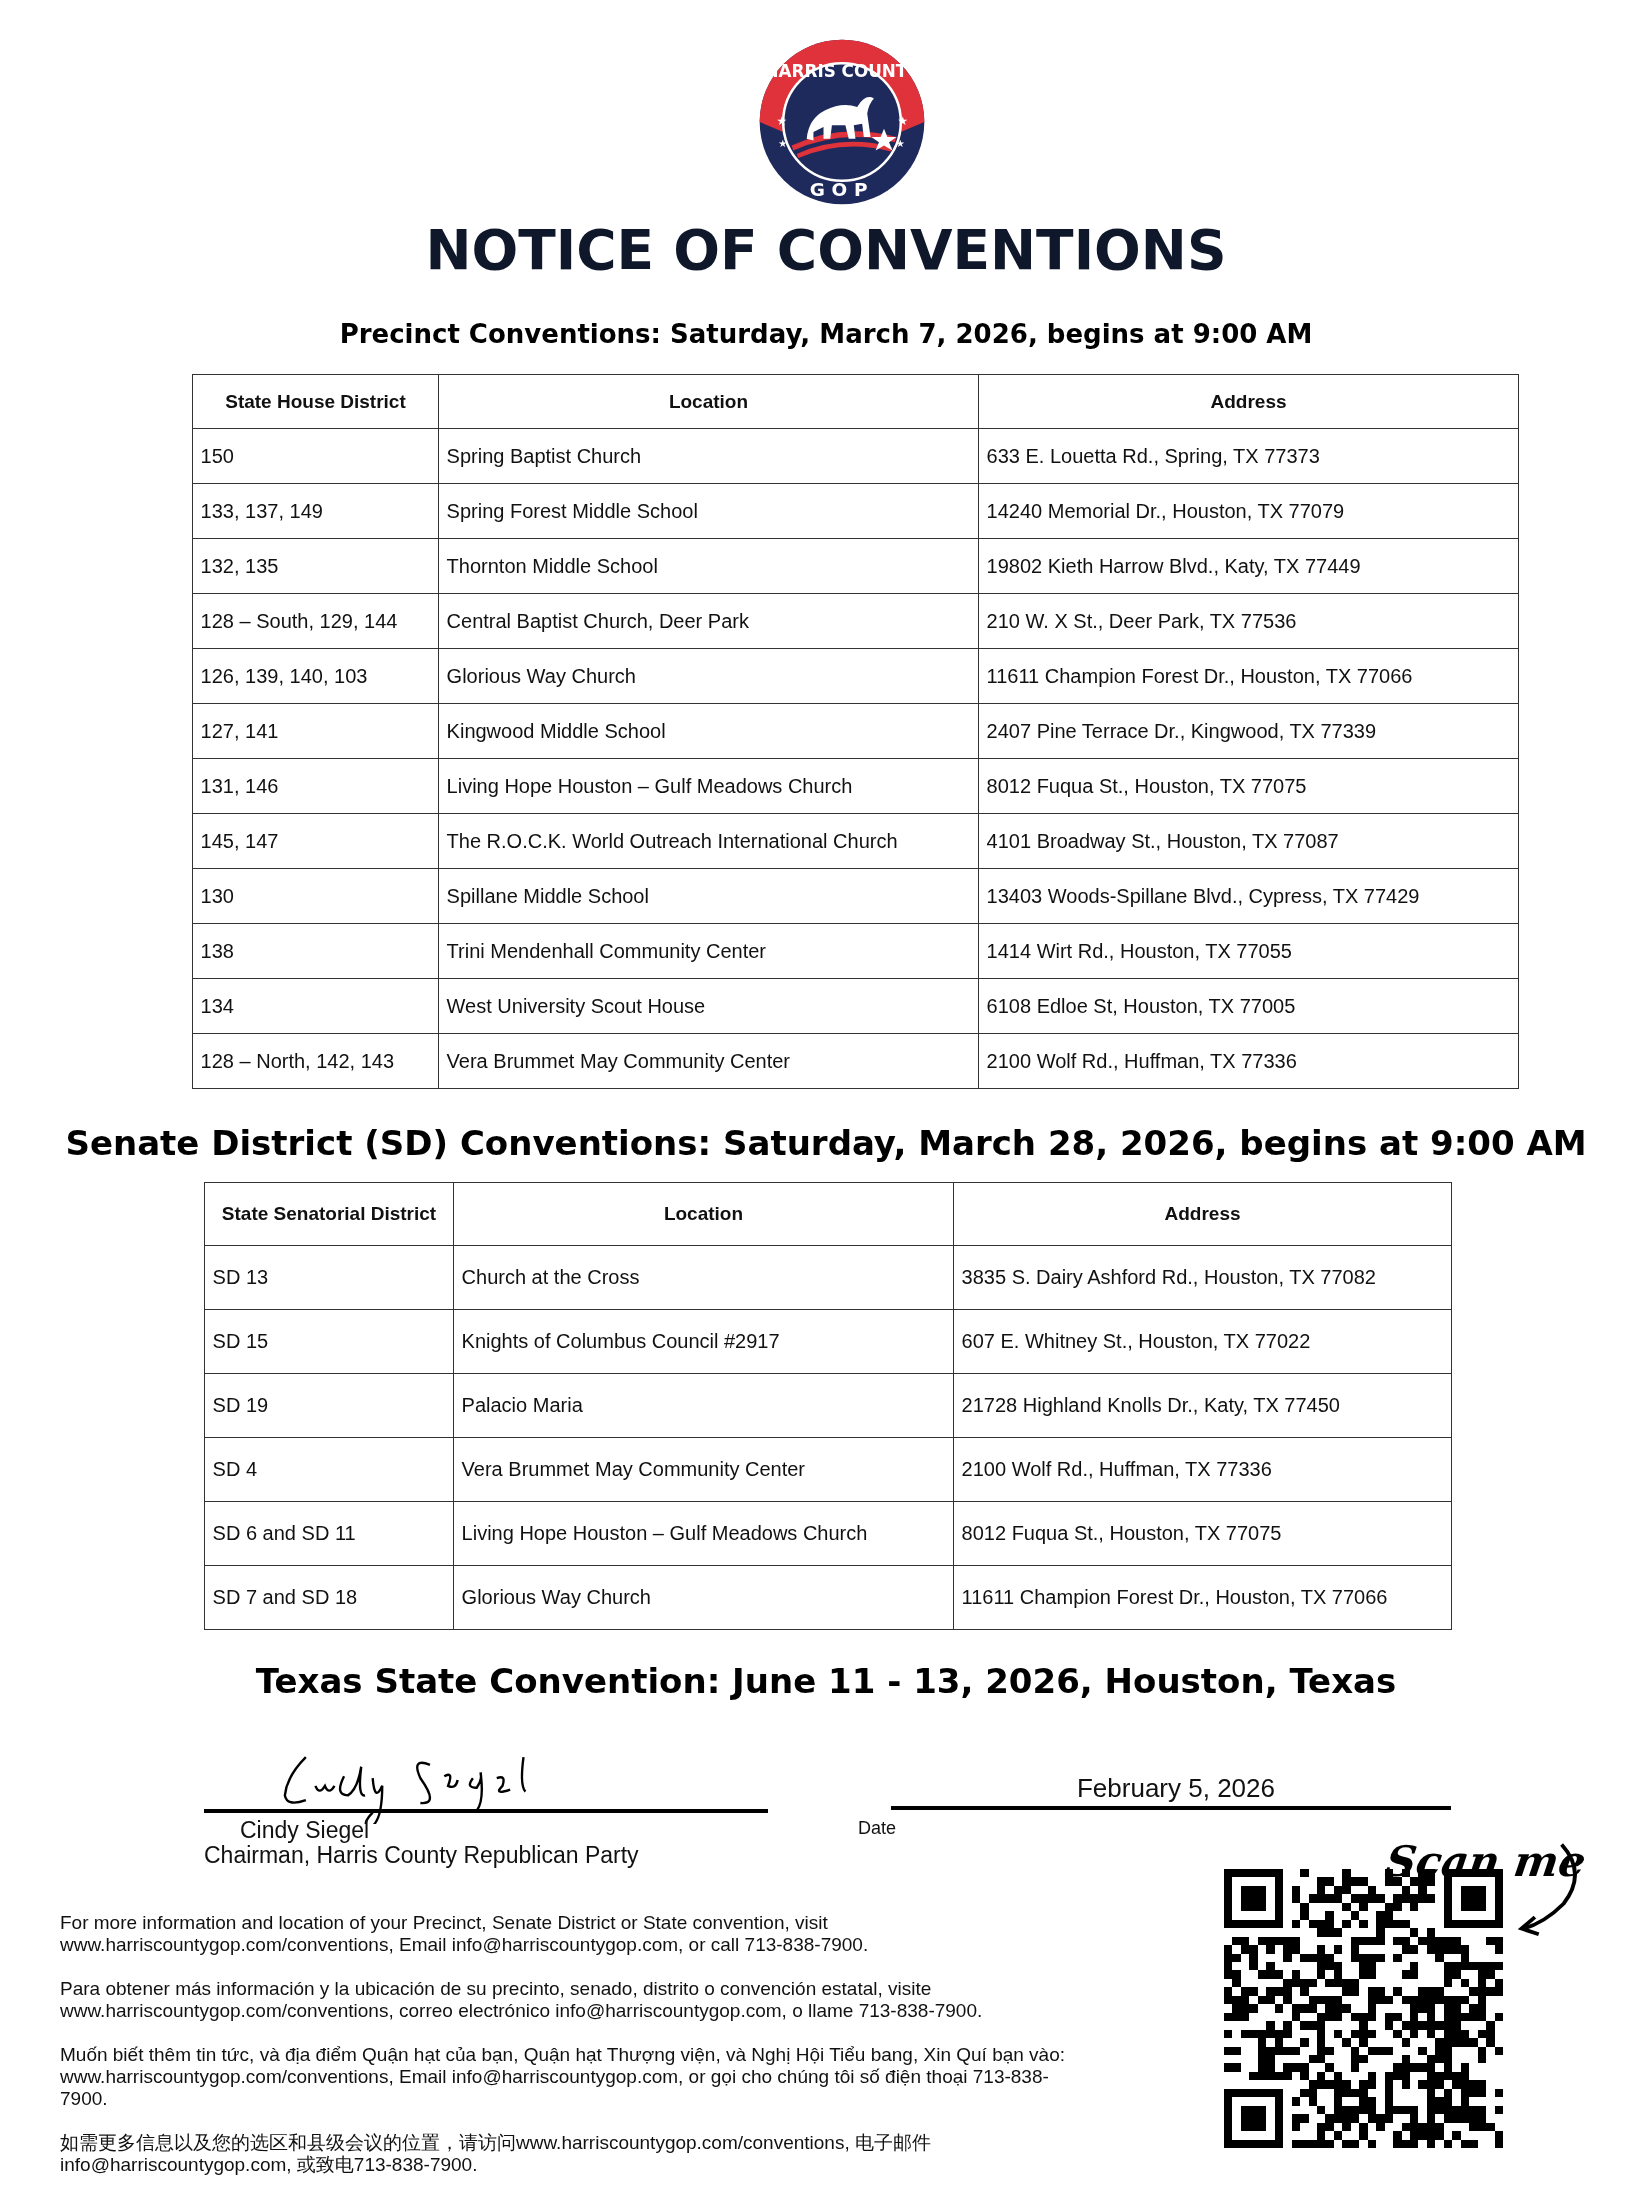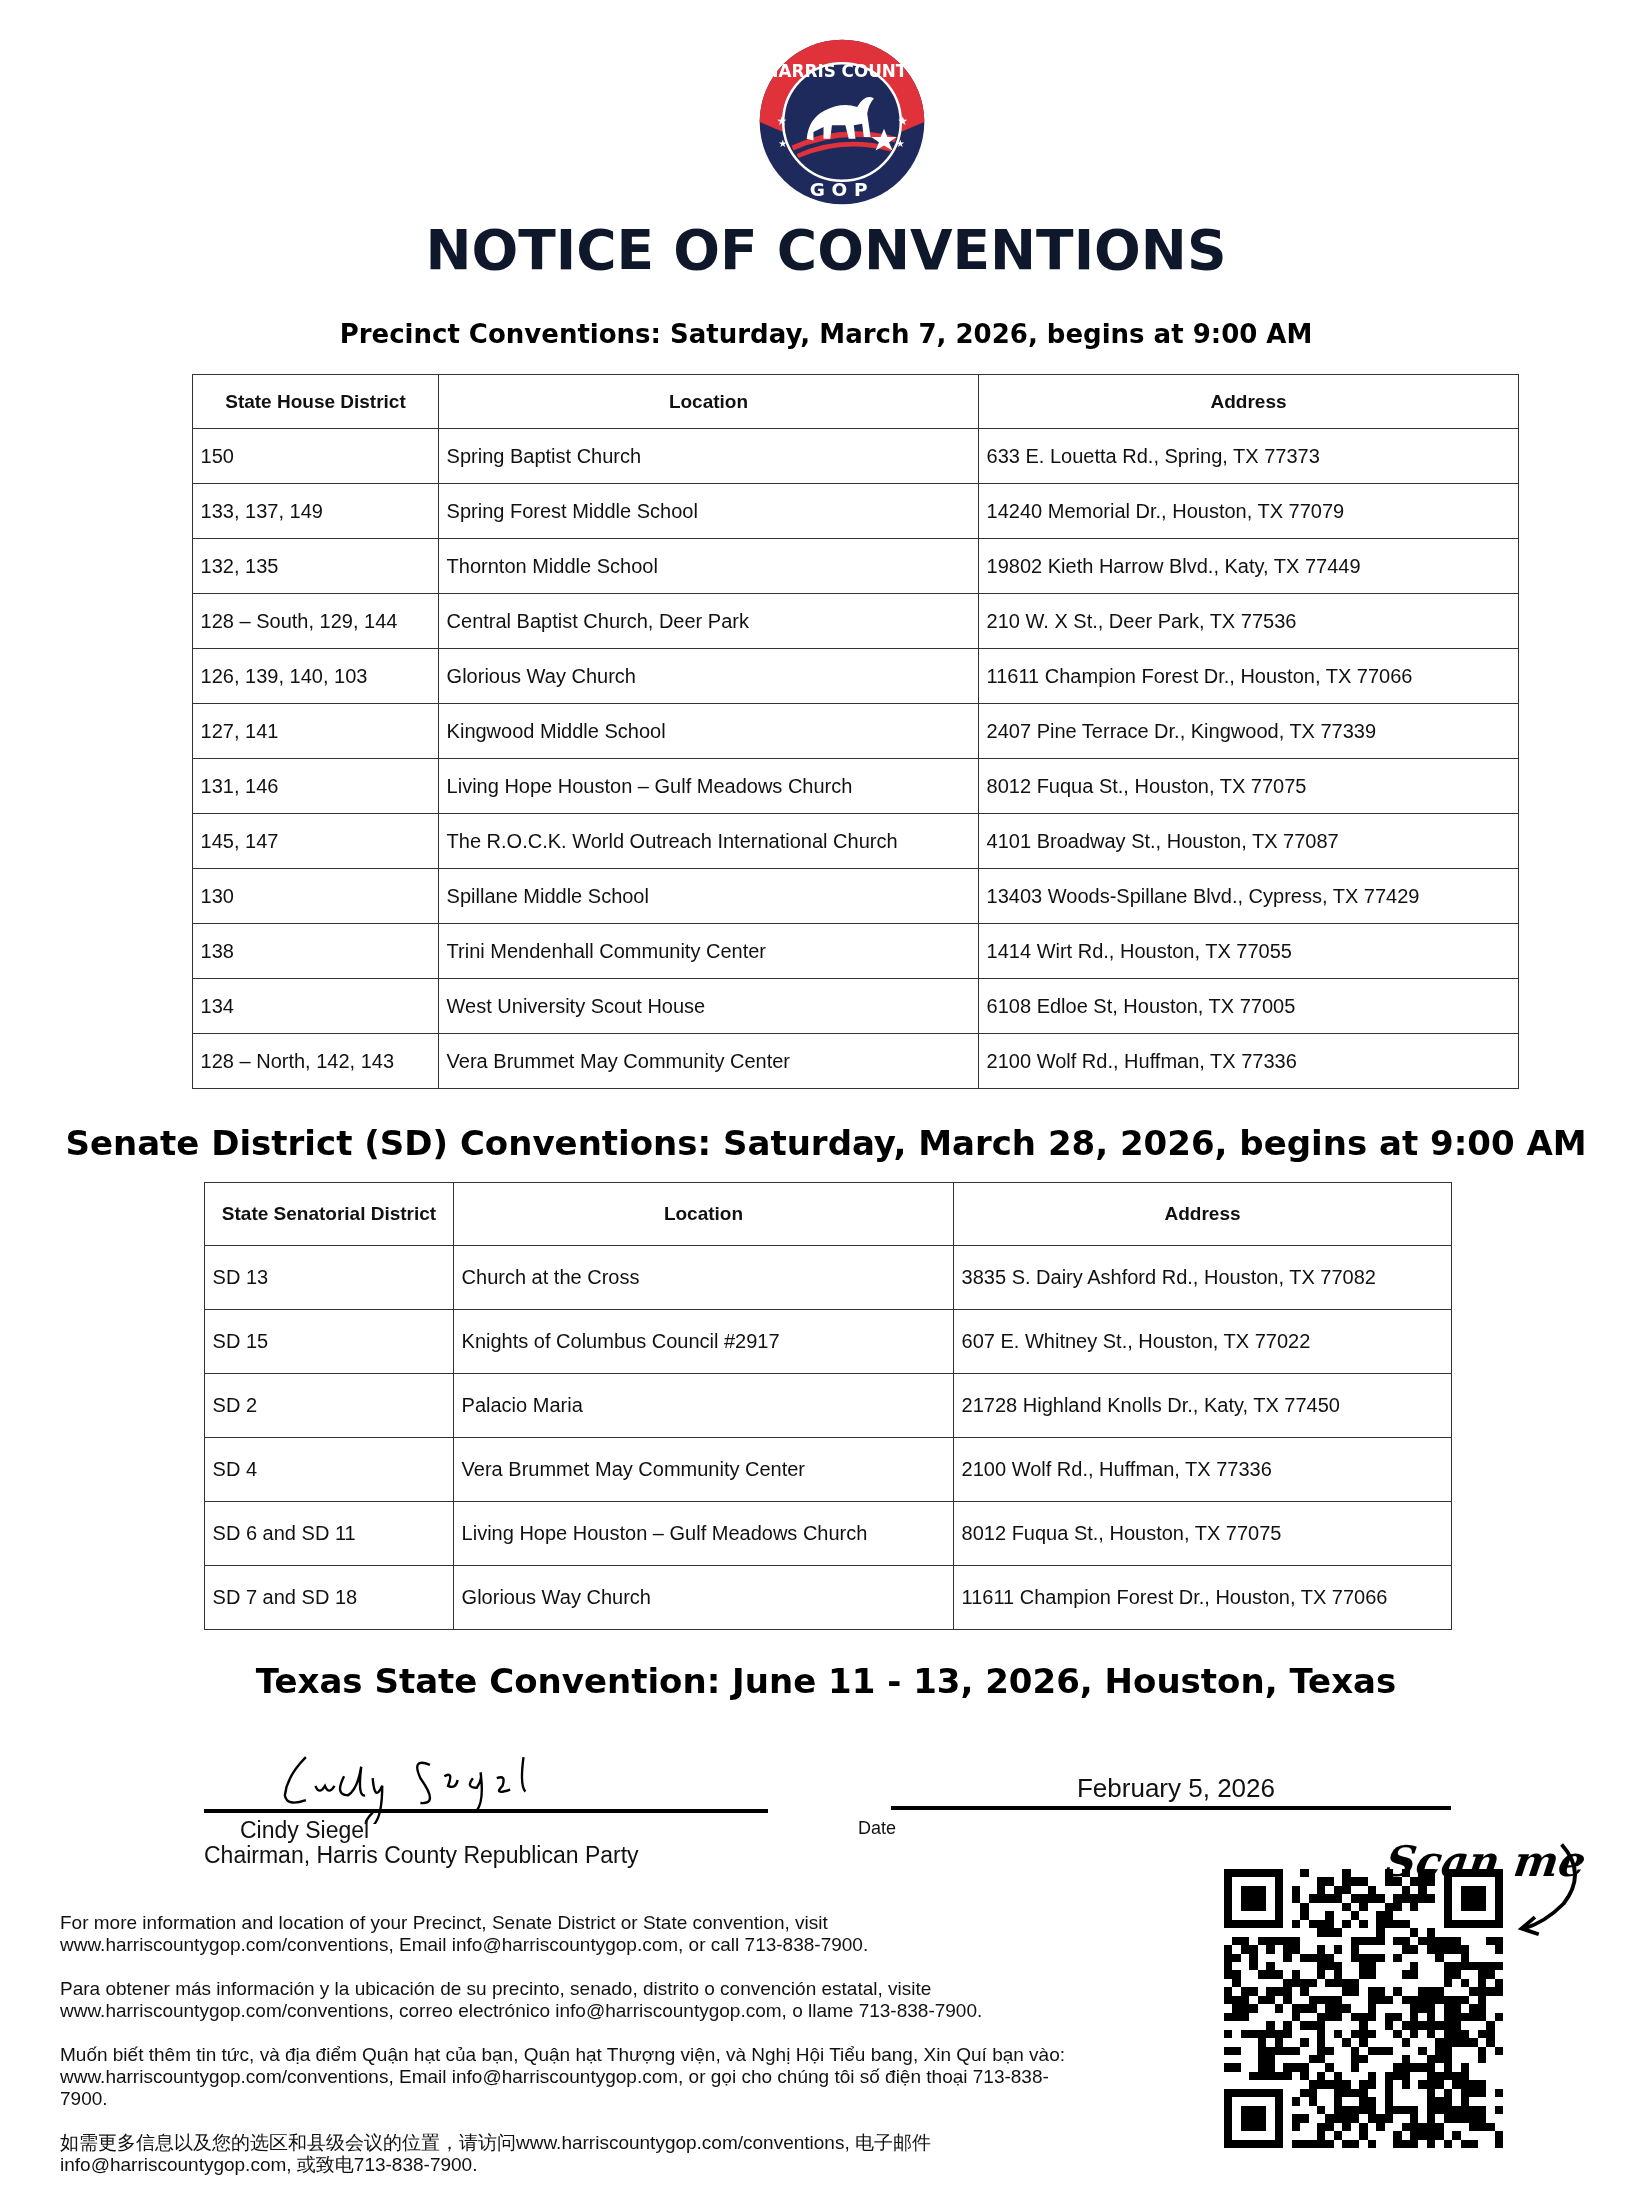--- a/index.html
+++ b/index.html
@@ -160,21 +160,21 @@
         <td>SD 13</td>
         <td>Church at the Cross</td>
         <td>3835 S. Dairy Ashford Rd., Houston, TX 77082</td>
       </tr>
       <tr>
         <td>SD 15</td>
         <td>Knights of Columbus Council #2917</td>
         <td>607 E. Whitney St., Houston, TX 77022</td>
       </tr>
       <tr>
-        <td>SD 2</td>
+        <td>SD 19</td>
         <td>Palacio Maria</td>
         <td>21728 Highland Knolls Dr., Katy, TX 77450</td>
       </tr>
       <tr>
         <td>SD 4</td>
         <td>Vera Brummet May Community Center</td>
         <td>2100 Wolf Rd., Huffman, TX 77336</td>
       </tr>
       <tr>
         <td>SD 6 and SD 11</td>

